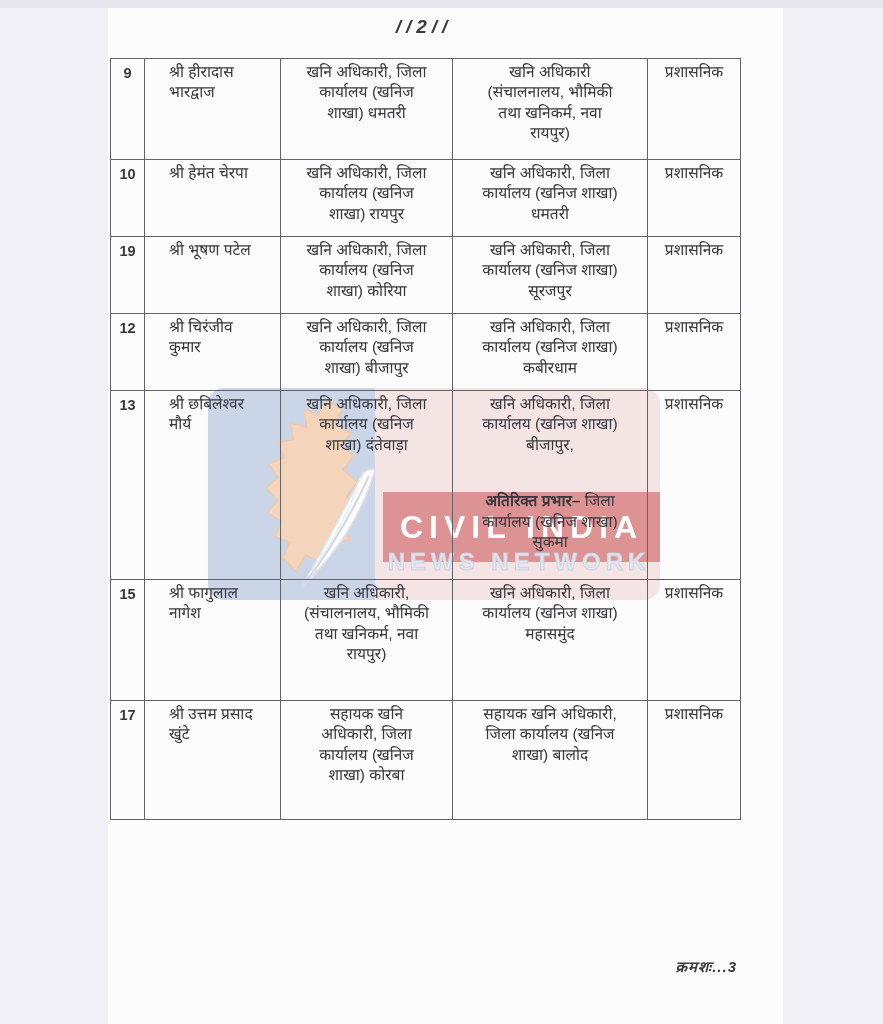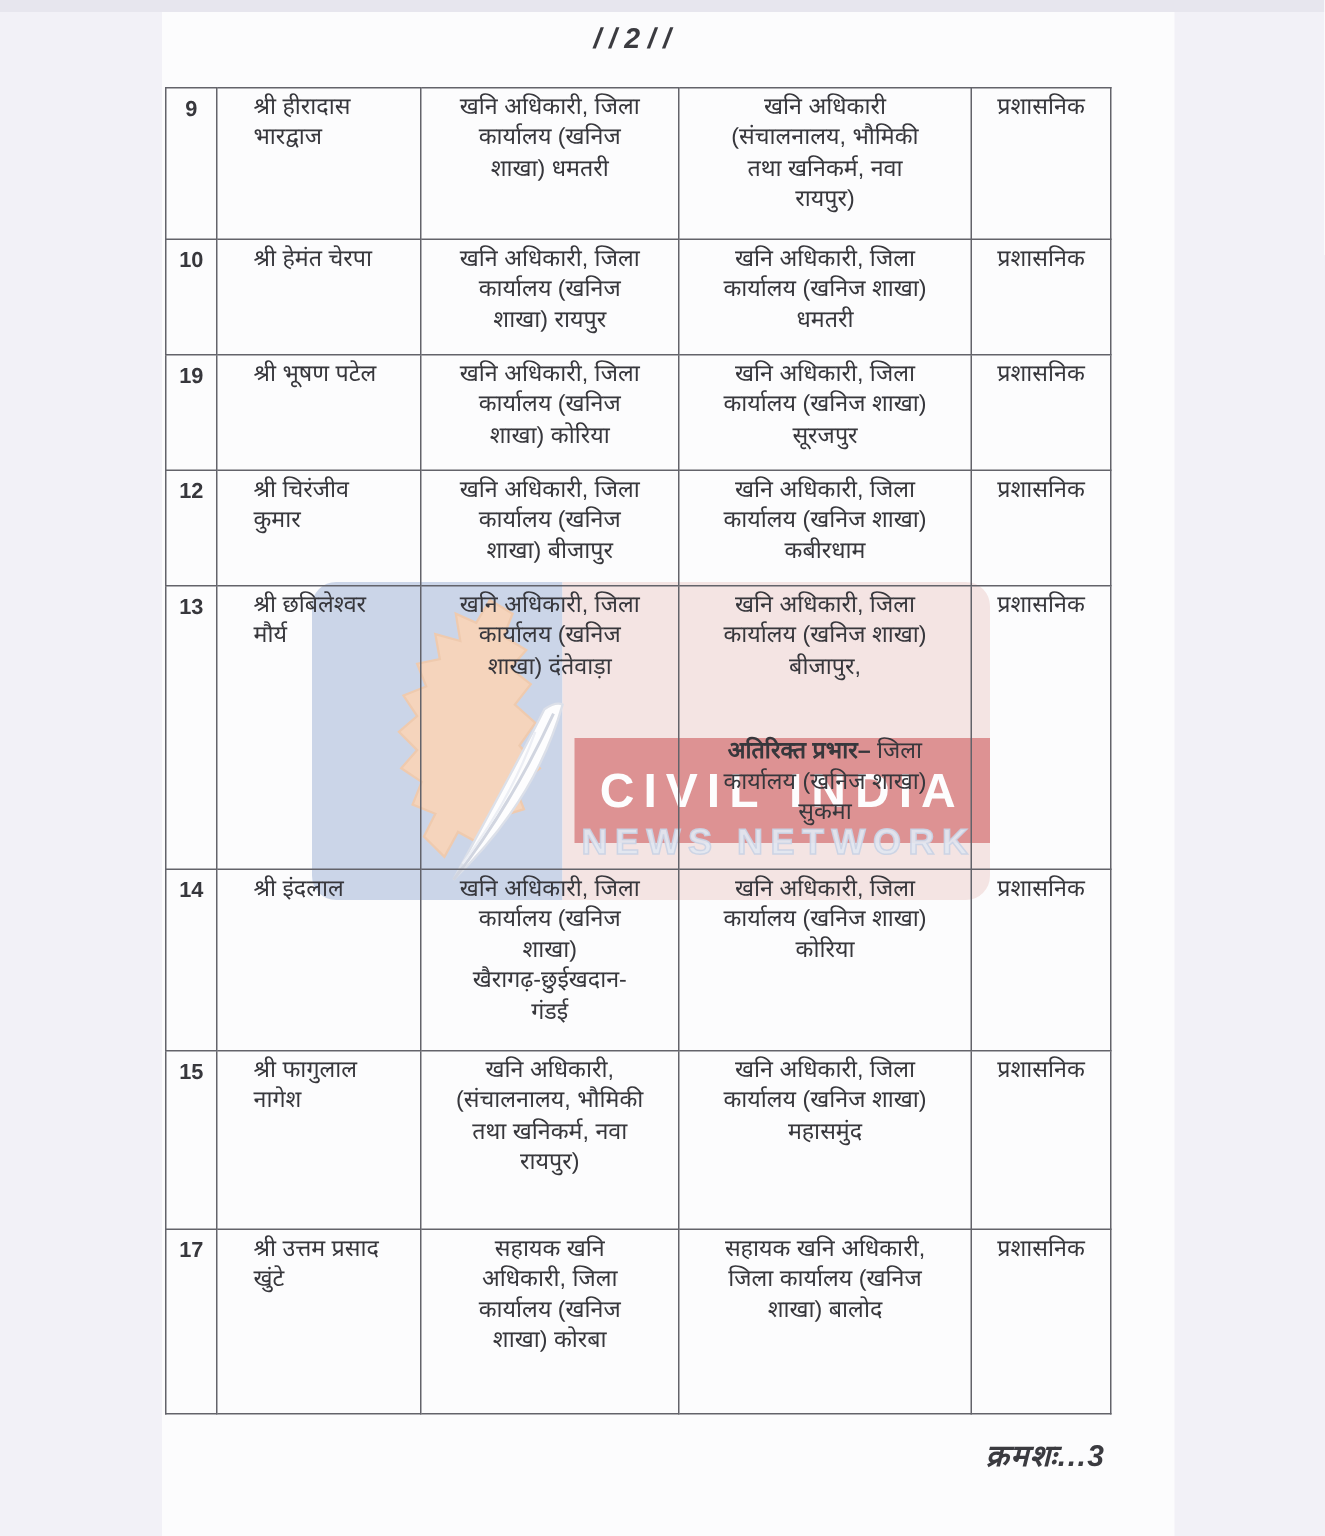--- a/index.html
+++ b/index.html
@@ -39,21 +39,21 @@
   tbody tr:nth-child(1) td{height:92px;}
   tbody tr:nth-child(2) td{height:68px;}
   tbody tr:nth-child(3) td{height:68px;}
   tbody tr:nth-child(4) td{height:68px;}
   tbody tr:nth-child(5) td{height:180px;margin-top:42px;}
   tbody tr:nth-child(6) td{height:112px;}
   tbody tr:nth-child(7) td{height:110px;}
   tbody tr:nth-child(8) td{height:114px;}
   tbody tr:nth-child(9) td{height:78px;}
 
-  .footer{position:absolute;top:956px;right:46px;font-size:20px;font-weight:bold;font-style:italic;
+  .footer{position:absolute;top:956px;right:46px;font-size:15px;font-weight:bold;font-style:italic;
           color:#3b3b40;letter-spacing:1px;}
 </style>
 </head>
 <body>
 
 <div class="canvas">
   <div class="top-strip"></div>
 
   <div class="page">
 
@@ -184,41 +184,20 @@
               <div class="extra pre"><span class="bold">अतिरिक्त प्रभार–</span><span class="pre"> जिला
 कार्यालय (खनिज शाखा)
 सुकमा</span></div>
             </td>
             <td class="ctr">
               <div class="pre">प्रशासनिक</div>
             </td>
           </tr>
           <tr>
             <td class="sn">
-              <div class="pre">14</div>
-            </td>
-            <td class="name pre"><div class="pre">श्री इंदलाल</div></td>
-            <td class="ctr">
-              <div class="pre">खनि अधिकारी, जिला
-कार्यालय (खनिज
-शाखा)
-खैरागढ़-छुईखदान-
-गंडई</div>
-            </td>
-            <td class="ctr">
-              <div class="pre">खनि अधिकारी, जिला
-कार्यालय (खनिज शाखा)
-कोरिया</div>
-            </td>
-            <td class="ctr">
-              <div class="pre">प्रशासनिक</div>
-            </td>
-          </tr>
-          <tr>
-            <td class="sn">
               <div class="pre">15</div>
             </td>
             <td class="name pre"><div class="pre">श्री फागुलाल
 नागेश</div></td>
             <td class="ctr">
               <div class="pre">खनि अधिकारी,
 (संचालनालय, भौमिकी
 तथा खनिकर्म, नवा
 रायपुर)</div>
             </td>

